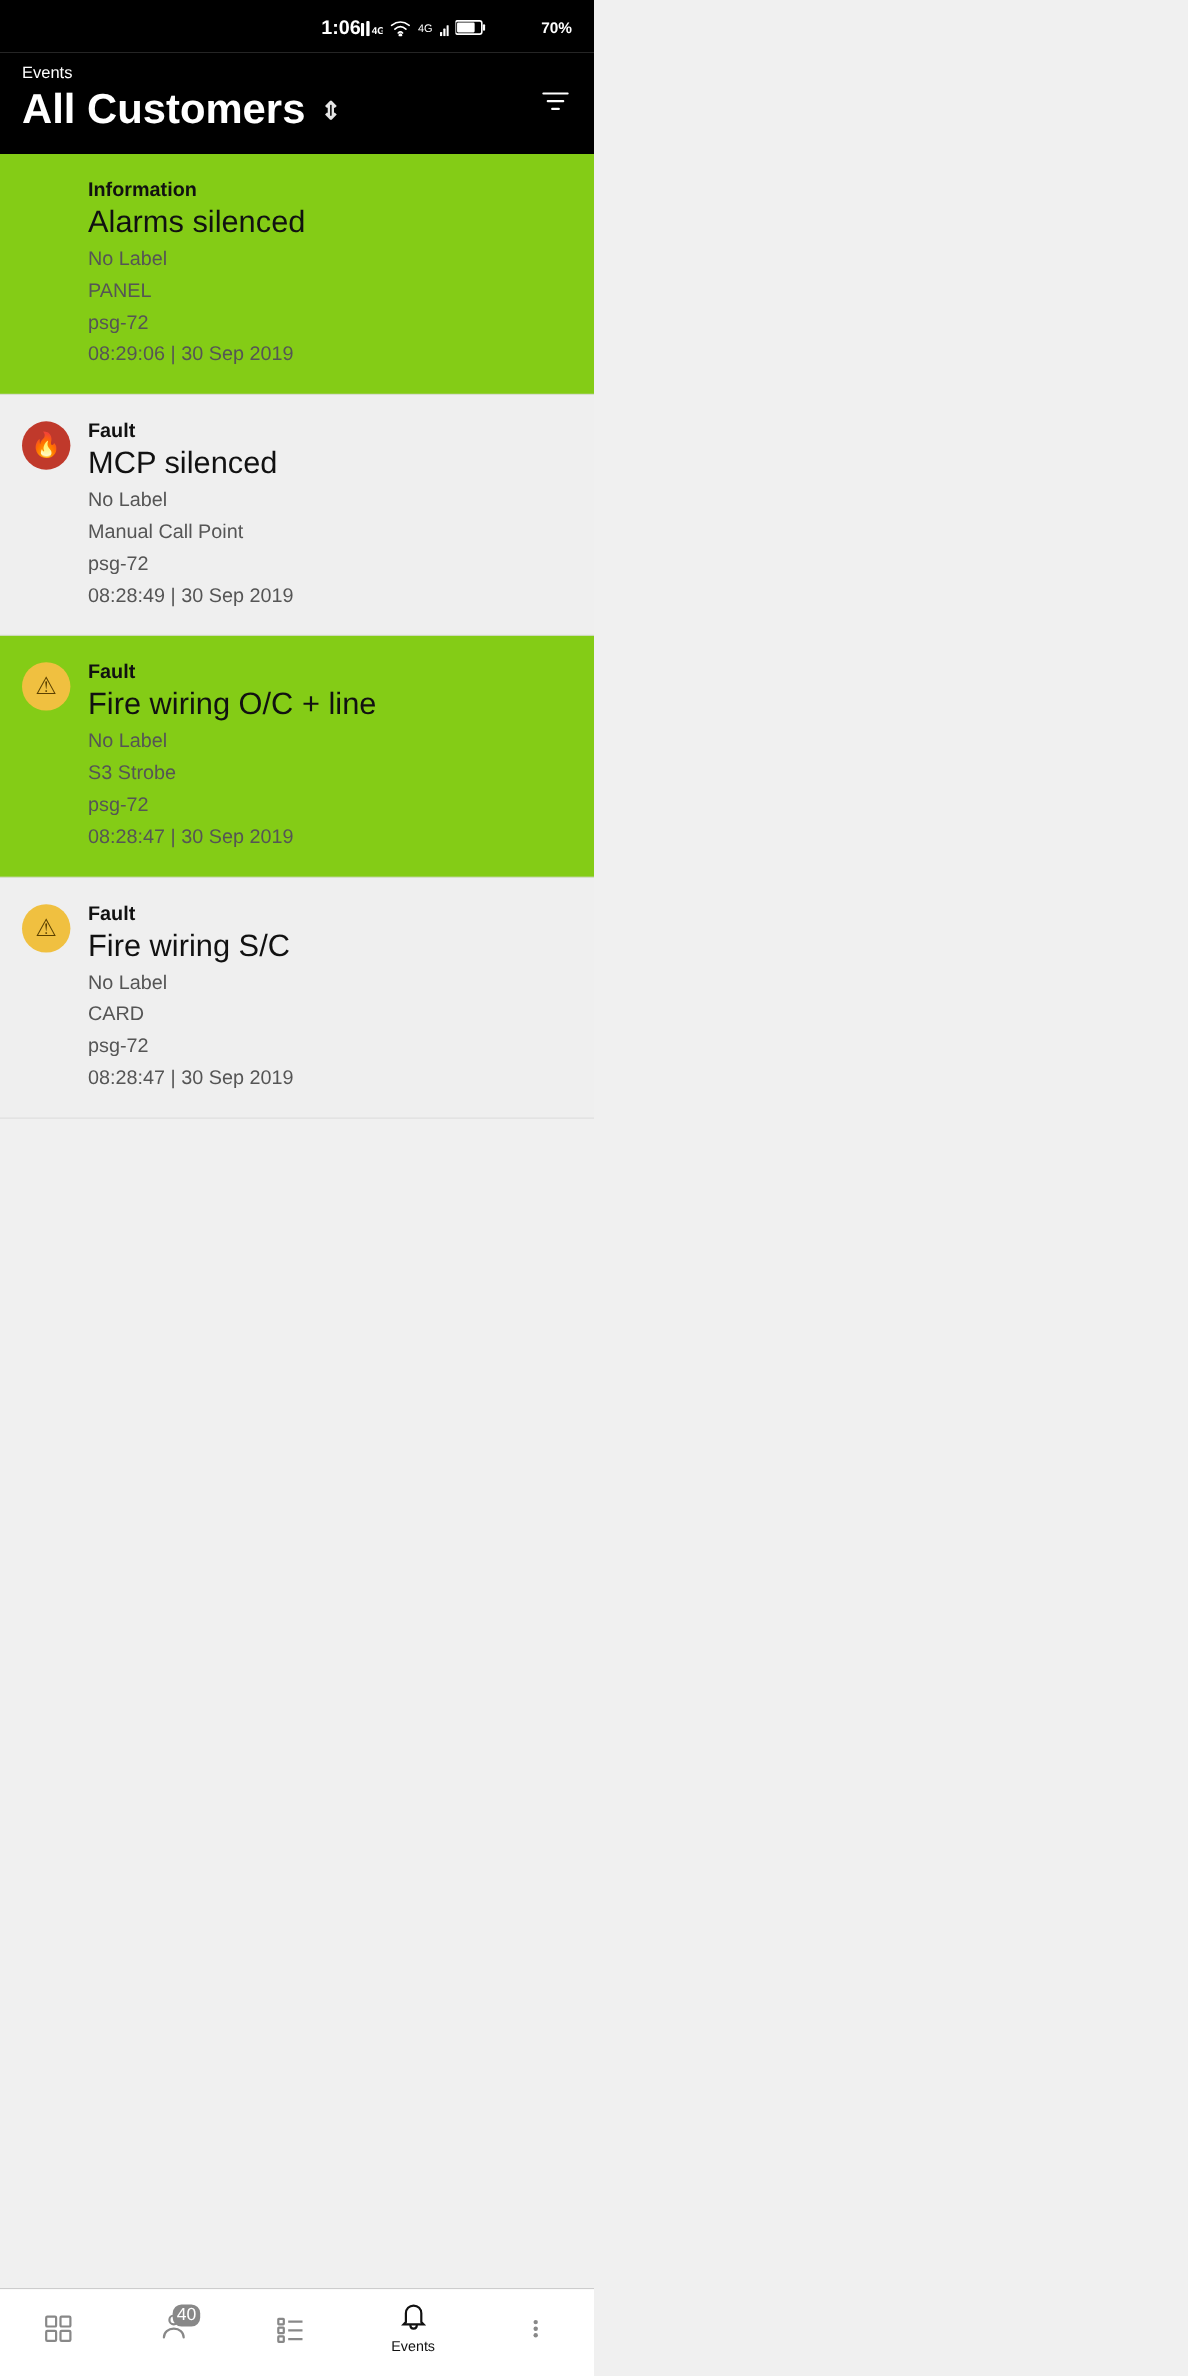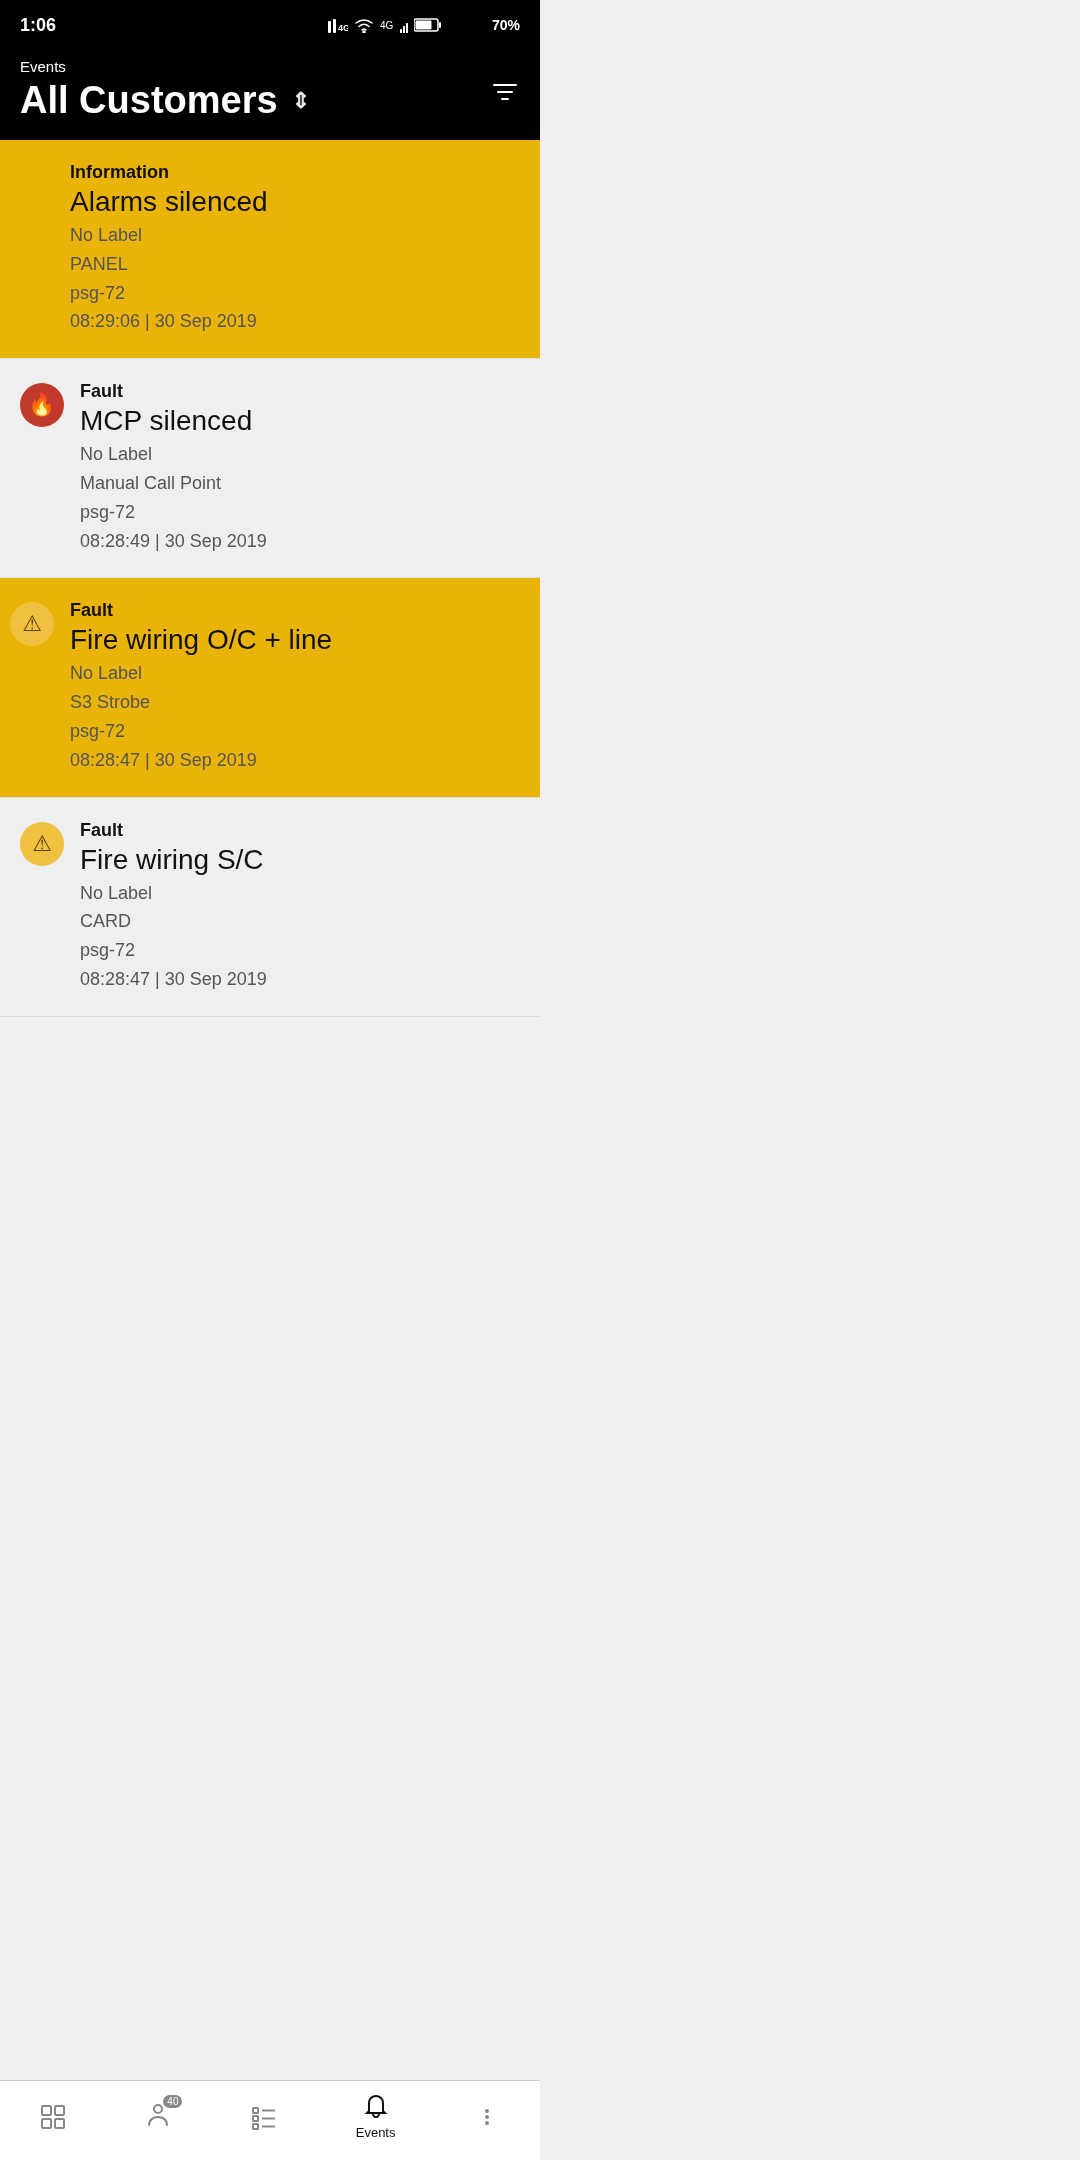--- a/index.html
+++ b/index.html
@@ -12,21 +12,21 @@
       font-family: -apple-system, 'Helvetica Neue', Arial, sans-serif;
       font-size: 16px;
       color: #111;
     }
 
     
     .status-bar {
       background: #000;
       color: #fff;
       display: flex;
-      justify-content: space-between;
+      justify-content: flex-end;
       align-items: center;
       padding: 10px 20px 8px 20px;
       height: 48px;
     }
     .status-time {
       font-size: 18px;
       font-weight: 600;
     }
     .status-icons {
       display: flex;
@@ -78,22 +78,21 @@
 
     .event-card {
       background: #f2f2f2;
       padding: 22px 20px 22px 20px;
       border-bottom: 1px solid #ddd;
       display: flex;
       gap: 16px;
       align-items: flex-start;
     }
     .event-card.white-bg {
-      background: #eab308;
-      padding-left: 10px;
+      background: #84cc16;
     }
     .event-card.gray-bg {
       background: #efefef;
     }
 
     .event-icon-wrap {
       width: 44px;
       height: 44px;
       flex-shrink: 0;
       margin-top: 2px;
@@ -163,21 +162,21 @@
     }
     .nav-badge {
       position: relative;
     }
     .nav-badge-count {
       position: absolute;
       top: -6px;
       right: -10px;
       background: #888;
       color: #fff;
-      font-size: 10px;
+      font-size: 16px;
       border-radius: 8px;
       padding: 1px 4px;
       min-width: 16px;
       text-align: center;
     }
 
     
     .content-wrapper {
       padding-bottom: 80px;
     }

